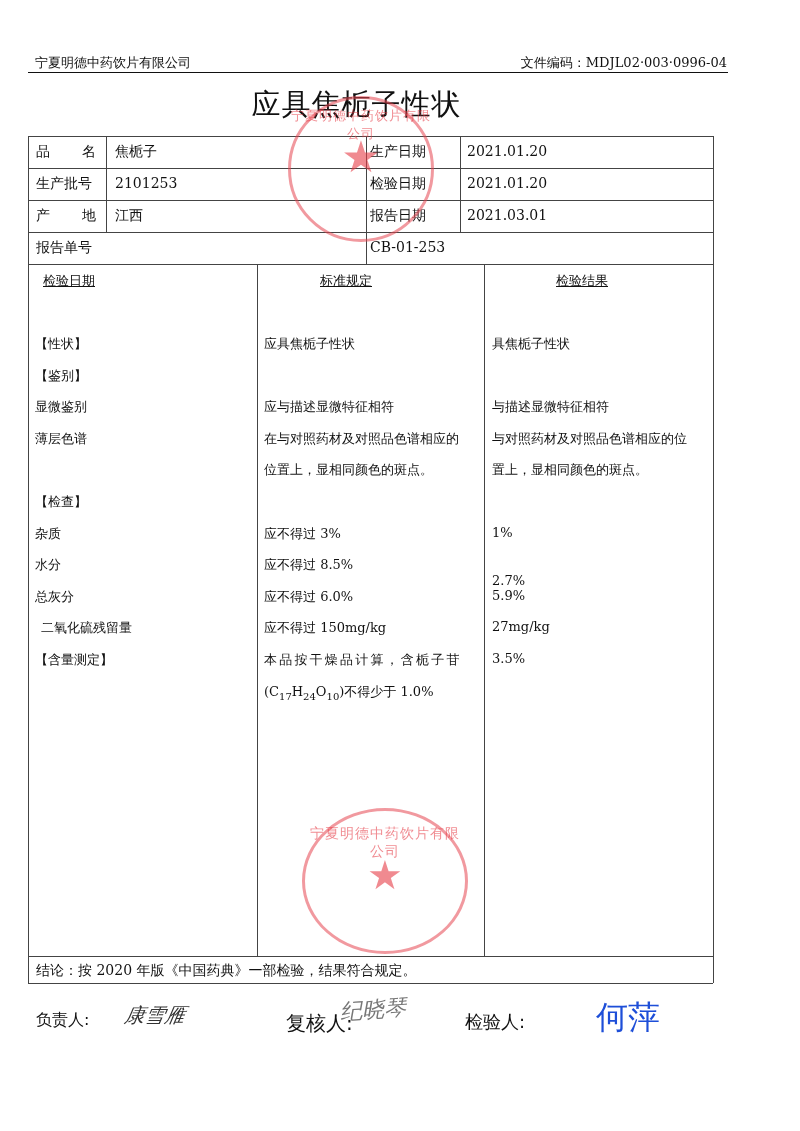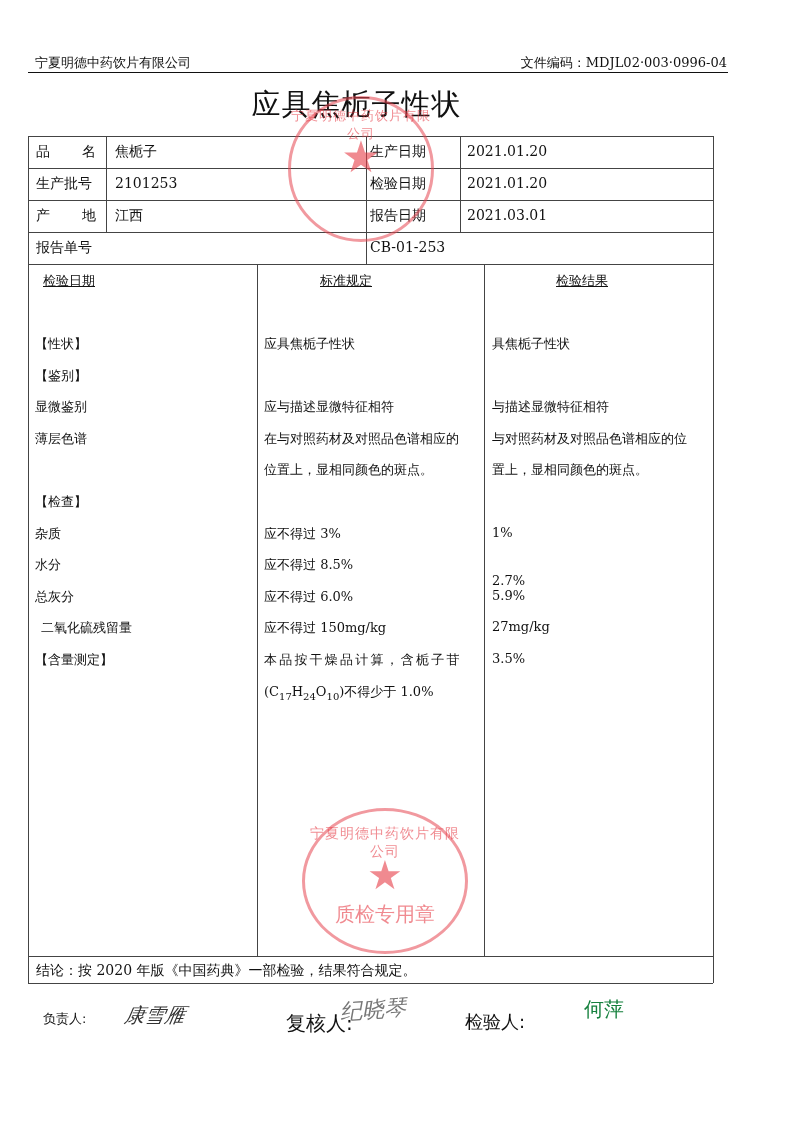--- a/index.html
+++ b/index.html
@@ -119,28 +119,27 @@
 </div>
 <div>
   <div class="cell body-txt" style="left:35px;top:651px">【含量测定】</div>
   <div class="cell body-txt" style="left:264px;top:651px;letter-spacing:2.2px">本品按干燥品计算，含栀子苷</div>
   <div class="cell body-txt" style="left:492px;top:651px">3.5%</div>
 </div>
 <div class="cell body-txt" style="left:264px;top:683px"><span>(C</span><sub>17</sub><span>H</span><sub>24</sub><span>O</span><sub>10</sub><span>)不得少于 1.0%</span></div>
 
 <div class="cell" style="left:36px;top:962px">结论：按 2020 年版《中国药典》一部检验，结果符合规定。</div>
 
-<div class="cell sig" style="left:43px;top:1010px;font-size:13px">负责人:</div>
+<div class="cell sig" style="left:36px;top:1010px;font-size:16px">负责人:</div>
 <div class="cell" style="left:125px;top:1002px;font-size:20px;font-style:italic;transform:skewX(-10deg);color:#333">康雪雁</div>
 <div class="cell sig" style="left:286px;top:1010px;font-size:20px">复核人:</div>
 <div class="cell" style="left:340px;top:995px;font-size:22px;font-style:italic;color:#777;transform:rotate(-4deg)">纪晓琴</div>
 <div class="cell sig" style="left:465px;top:1010px;font-size:18px">检验人:</div>
-<div class="cell" style="left:584px;top:996px;font-size:20px;color:#15803d">何萍</div>
+<div class="cell" style="left:596px;top:996px;font-size:32px;color:#1d4ed8">何萍</div>
 
 <div class="stamp" style="left:288px;top:96px;width:140px;height:140px">
   <div class="abs" style="left:0;width:140px;top:8px;text-align:center;font-size:13px;letter-spacing:1px">宁夏明德中药饮片有限公司</div>
   <div class="abs" style="left:0;width:140px;top:36px;text-align:center;font-size:44px;line-height:44px">★</div>
 </div>
 <div class="stamp" style="left:302px;top:808px;width:160px;height:140px">
   <div class="abs" style="left:0;width:160px;top:14px;text-align:center;font-size:14px;letter-spacing:1px">宁夏明德中药饮片有限公司</div>
   <div class="abs" style="left:0;width:160px;top:44px;text-align:center;font-size:40px;line-height:40px">★</div>
-  <div class="abs" style="left:0;width:160px;top:90px;text-align:center;font-size:20px">质检专用章</div>
 </div>
 
 </body></html>

